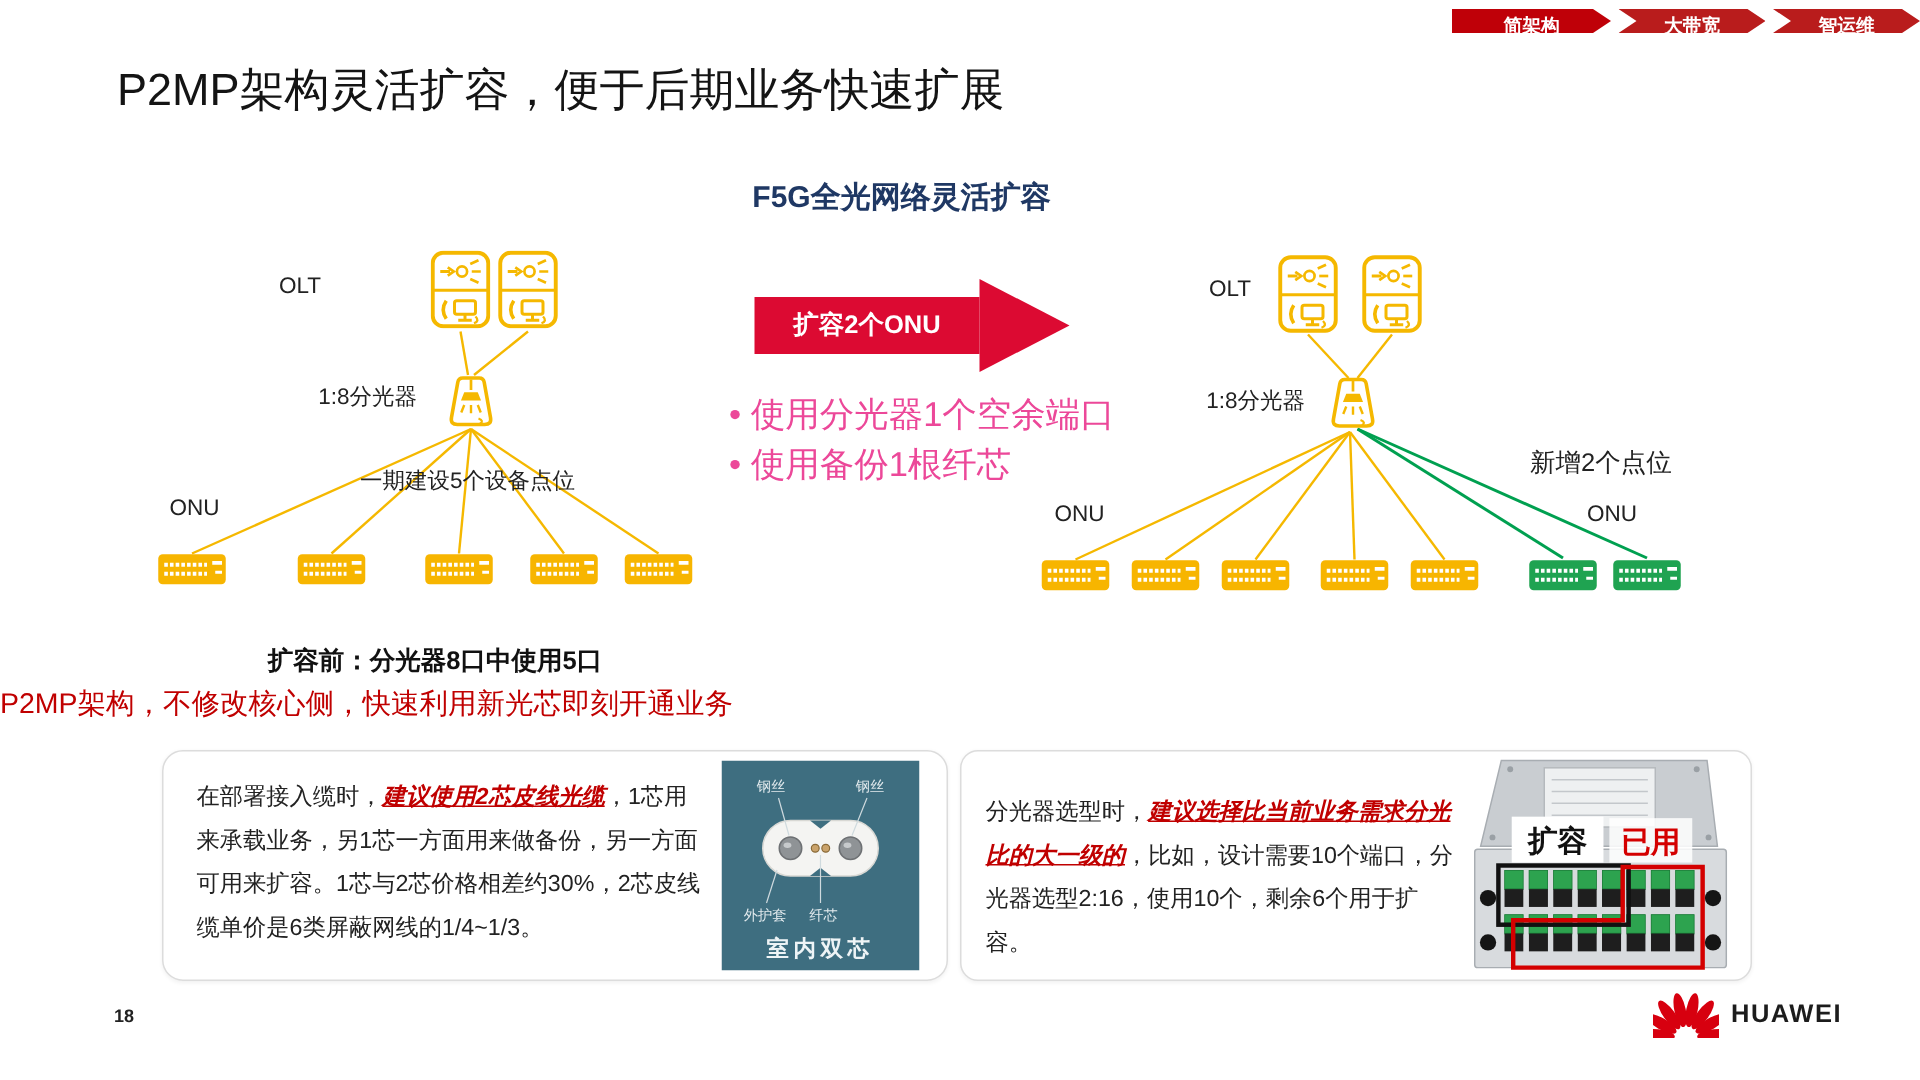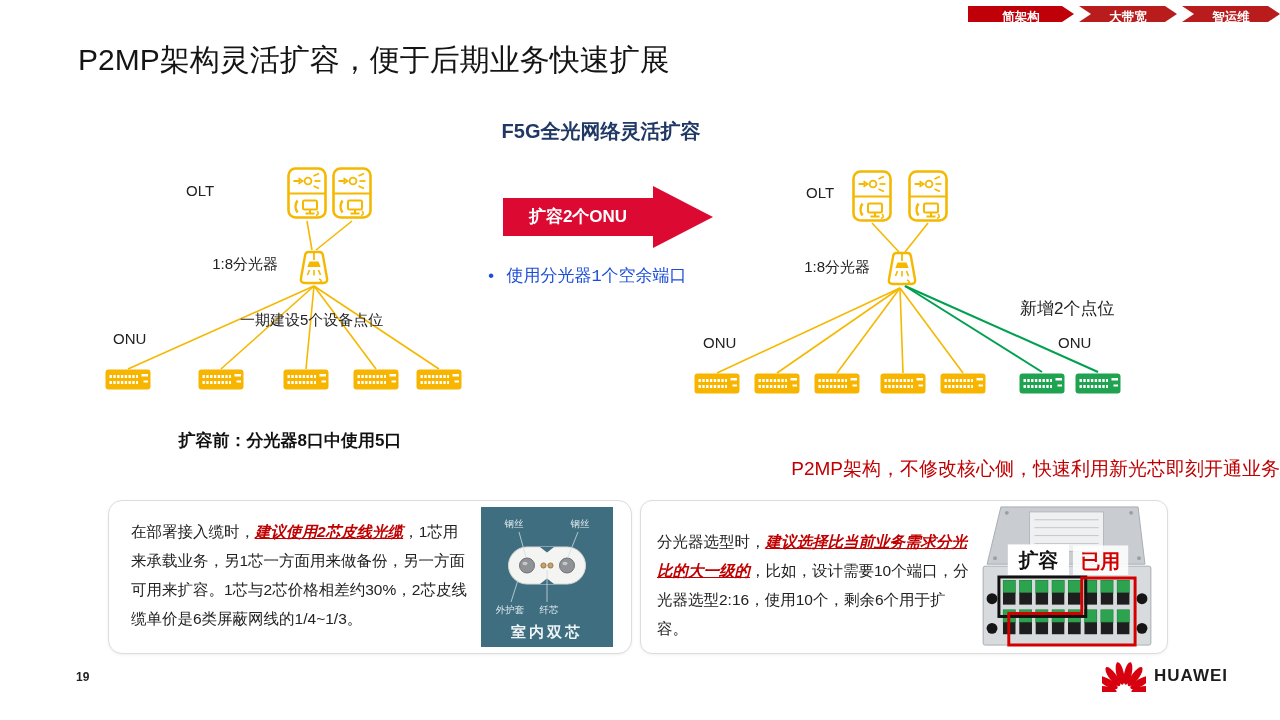--- a/index.html
+++ b/index.html
@@ -13,29 +13,29 @@
      clip-path:polygon(0 0,calc(100% - 12px) 0,100% 50%,calc(100% - 12px) 100%,0 100%);}
   .crumb.gray{width:98px;background:#b91c1c;
      clip-path:polygon(0 0,calc(100% - 12px) 0,100% 50%,calc(100% - 12px) 100%,0 100%,12px 50%);}
 
   .title{position:absolute;left:78px;top:40px;font-size:30px;font-weight:500;color:#141414;}
   .subtitle{position:absolute;left:401px;top:118px;width:400px;text-align:center;
             font-size:20px;font-weight:bold;color:#1f3864;}
 
   .lbl{position:absolute;font-size:15px;color:#222;white-space:nowrap;}
   .caption{position:absolute;font-size:17px;font-weight:bold;color:#111;text-align:center;white-space:nowrap;}
-  .highlight{position:absolute;left:0;top:456px;width:1280px;text-align:right;
+  .highlight{position:absolute;left:0;top:456px;width:1280px;text-align:left;
              font-size:19px;color:#c00000;}
 
   
   .arrow-body{position:absolute;left:503px;top:198px;width:150px;height:38px;background:#dc0a32;
               color:#fff;font-size:17px;font-weight:bold;text-align:center;line-height:38px;}
   .arrow-head{position:absolute;left:653px;top:186px;width:0;height:0;
               border-left:60px solid #dc0a32;border-top:31px solid transparent;border-bottom:31px solid transparent;}
-  .bullets{position:absolute;left:486px;top:260px;font-size:17px;color:#1d4ed8;line-height:33px;font-family:Liberation Mono, monospace;}
+  .bullets{position:absolute;left:486px;top:260px;font-size:23px;color:#ec4899;line-height:33px;}
 
   
   .olt-icon{position:absolute;width:40px;height:52px;}
   .splitter-icon{position:absolute;width:36px;height:36px;}
   .onu{position:absolute;width:46px;height:21px;}
   .onu.gold{color:#f7b500;} .onu.green{color:#1fa351;}
   .lines-svg{position:absolute;left:0;top:0;width:1280px;height:720px;pointer-events:none;}
 
   
   .card{position:absolute;top:500px;height:152px;background:#fff;border:1.5px solid #dcdcdc;
@@ -158,20 +158,21 @@
     </svg>
   <svg class="onu gold" style="left:416px;top:369px;">
       <use href="#sym-onu"></use>
     </svg>
   <div class="caption" style="left:120px;top:401px;width:340px;margin-top:28px;">扩容前：分光器8口中使用5口</div>
 
   <div class="arrow-body">扩容2个ONU</div>
   <div class="arrow-head"></div>
   <div class="bullets">
     <div>• 使用分光器1个空余端口</div>
+    <div>• 使用备份1根纤芯</div>
   </div>
 
   <div class="lbl" style="left:806px;top:184px;">OLT</div>
   <svg class="olt-icon" style="left:852px;top:170px;">
       <use href="#sym-olt"></use>
     </svg>
   <svg class="olt-icon" style="left:908px;top:170px;">
       <use href="#sym-olt"></use>
     </svg>
   <div class="lbl" style="left:760px;top:258px;width:110px;text-align:right;">1:8分光器</div>
@@ -278,21 +279,21 @@
       </g>
       <rect x="33" y="42" width="62" height="31" fill="#ffffff"></rect>
       <text x="64" y="65" font-size="20" font-weight="bold" fill="#111" text-anchor="middle" font-family="Liberation Sans, sans-serif">扩容</text>
       <rect x="99" y="43" width="56" height="30" fill="#ffffff" opacity="0.85"></rect>
       <text x="127" y="66" font-size="20" font-weight="bold" fill="#d40000" text-anchor="middle" font-family="Liberation Sans, sans-serif">已用</text>
       <rect x="24" y="75" width="88" height="40" fill="none" stroke="#111" stroke-width="3"></rect>
       <path d="M108,76 h54 v68 h-128 v-32 h74 z" fill="none" stroke="#d40000" stroke-width="3"></path>
     </svg>
   </div>
 
-  <div class="page-num">19</div>
+  <div class="page-num">18</div>
   <div class="logo">
     <svg width="44" height="32" viewBox="0 0 44 32">
       <g fill="#d7000f">
         <ellipse cx="22" cy="13" rx="3.8" ry="11.5" transform="rotate(-84 22 32)"></ellipse>
         <ellipse cx="22" cy="13" rx="3.8" ry="11.5" transform="rotate(-60 22 32)"></ellipse>
         <ellipse cx="22" cy="13" rx="3.8" ry="11.5" transform="rotate(-36 22 32)"></ellipse>
         <ellipse cx="22" cy="13" rx="3.8" ry="11.5" transform="rotate(-12 22 32)"></ellipse>
         <ellipse cx="22" cy="13" rx="3.8" ry="11.5" transform="rotate(12 22 32)"></ellipse>
         <ellipse cx="22" cy="13" rx="3.8" ry="11.5" transform="rotate(36 22 32)"></ellipse>
         <ellipse cx="22" cy="13" rx="3.8" ry="11.5" transform="rotate(60 22 32)"></ellipse>

